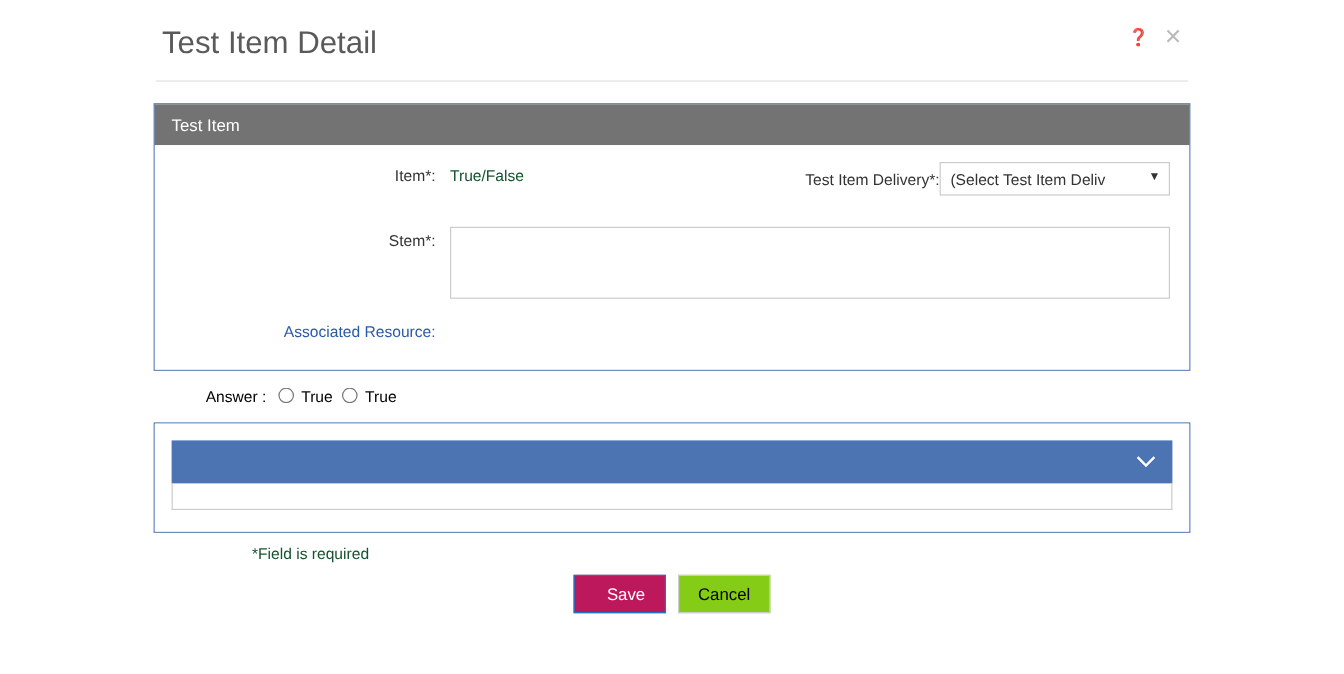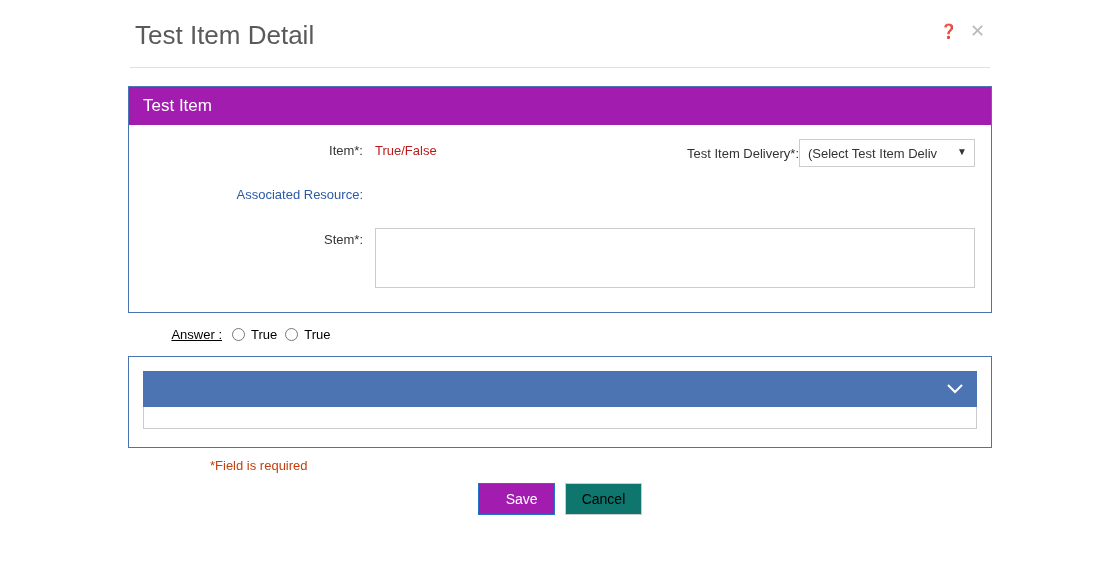--- a/index.html
+++ b/index.html
@@ -41,24 +41,24 @@
     .divider {
       height: 1px;
       background: #e0e0e0;
       margin: 0 130px 18px 130px;
     }
     .card {
       margin: 0 128px 10px 128px;
       border: 1px solid #4d74b2;
     }
     .card-header {
-      background: #a21caf;
+      background: #737373;
       color: #fff;
       padding: 9px 14px;
-      font-size: 17px;
+      font-size: 14px;
       font-weight: 400;
       display: flex;
       justify-content: space-between;
       align-items: center;
     }
     .card-body {
       padding: 14px 16px 18px 16px;
       background: #fff;
     }
     .form-row {
@@ -69,34 +69,34 @@
     .label-col {
       width: 230px;
       text-align: right;
       padding-right: 12px;
       font-size: 13px;
       color: #333;
       padding-top: 4px;
     }
     .type-value {
       font-size: 13px;
-      color: #b91c1c;
+      color: #14532d;
       padding-top: 4px;
     }
     .delivery-group {
       display: flex;
       align-items: center;
       margin-left: auto;
     }
     .delivery-label {
       font-size: 13px;
       color: #333;
     }
     .select {
-      width: 176px;
+      width: 192px;
       height: 28px;
       border: 1px solid #ccc;
       font-size: 13px;
       padding: 2px 8px 2px 8px;
       background: #fff;
       color: #333;
       appearance: none;
       position: relative;
     }
     .select-wrap {
@@ -134,30 +134,28 @@
     .answer-row {
       margin: 14px 128px 14px 128px;
       display: flex;
       align-items: center;
       font-size: 13px;
     }
     .answer-label-col {
       width: 104px;
       text-align: right;
       padding-right: 10px;
-      text-decoration: underline;
     }
     .radio-group {
       display: flex;
       gap: 8px;
       align-items: center;
     }
     .radio-option {
       display: flex;
-      align-items: center;
       gap: 6px;
       font-size: 13px;
     }
     .radio-option input[type="radio"] {
       width: 13px;
       height: 13px;
     }
     .ref-card .card-body {
       padding: 14px 14px 18px 14px;
     }
@@ -172,38 +170,38 @@
     .ref-inner-body {
       border: 1px solid #ccc;
       border-top: none;
       height: 22px;
       background: #fff;
     }
     .required-note {
       margin: 6px 128px 0 128px;
       padding-left: 82px;
       font-size: 13px;
-      color: #c2410c;
+      color: #14532d;
     }
     .action-row {
       display: flex;
       justify-content: center;
       gap: 10px;
       margin-top: 10px;
     }
     .btn {
       padding: 7px 16px;
       font-size: 14px;
       border: 1px solid #ccc;
-      background: #0f766e;
+      background: #84cc16;
       cursor: pointer;
       font-family: inherit;
     }
     .btn-primary {
-      background: #a21caf;
+      background: #be185d;
       color: #fff;
       border-color: #2073c7;
       padding-left: 27px;
     }
     .chevron {
       cursor: pointer;
       stroke-width: 2;
     }
   </style>
 </head>
@@ -231,29 +229,29 @@
       <div class="delivery-group">
         <span class="delivery-label">Test Item Delivery*:</span>
         <span class="select-wrap">
           <select class="select">
             <option>(Select Test Item Deliv</option>
           </select>
         </span>
       </div>
     </div>
 
+    <div class="form-row stem-row">
+      <div class="label-col">Stem*:</div>
+      <textarea class="stem-input" style=""></textarea>
+    </div>
+
     <div class="form-row assoc-row">
       <div class="label-col">
         <span class="assoc-label">Associated Resource:</span>
       </div>
-    </div>
-
-    <div class="form-row stem-row">
-      <div class="label-col">Stem*:</div>
-      <textarea class="stem-input" style=""></textarea>
     </div>
 
   </div>
 </div>
 
 <div class="answer-row">
   <div class="answer-label-col">Answer :</div>
   <div class="radio-group">
     <label class="radio-option">
       <input type="radio" name="answer" style="">

